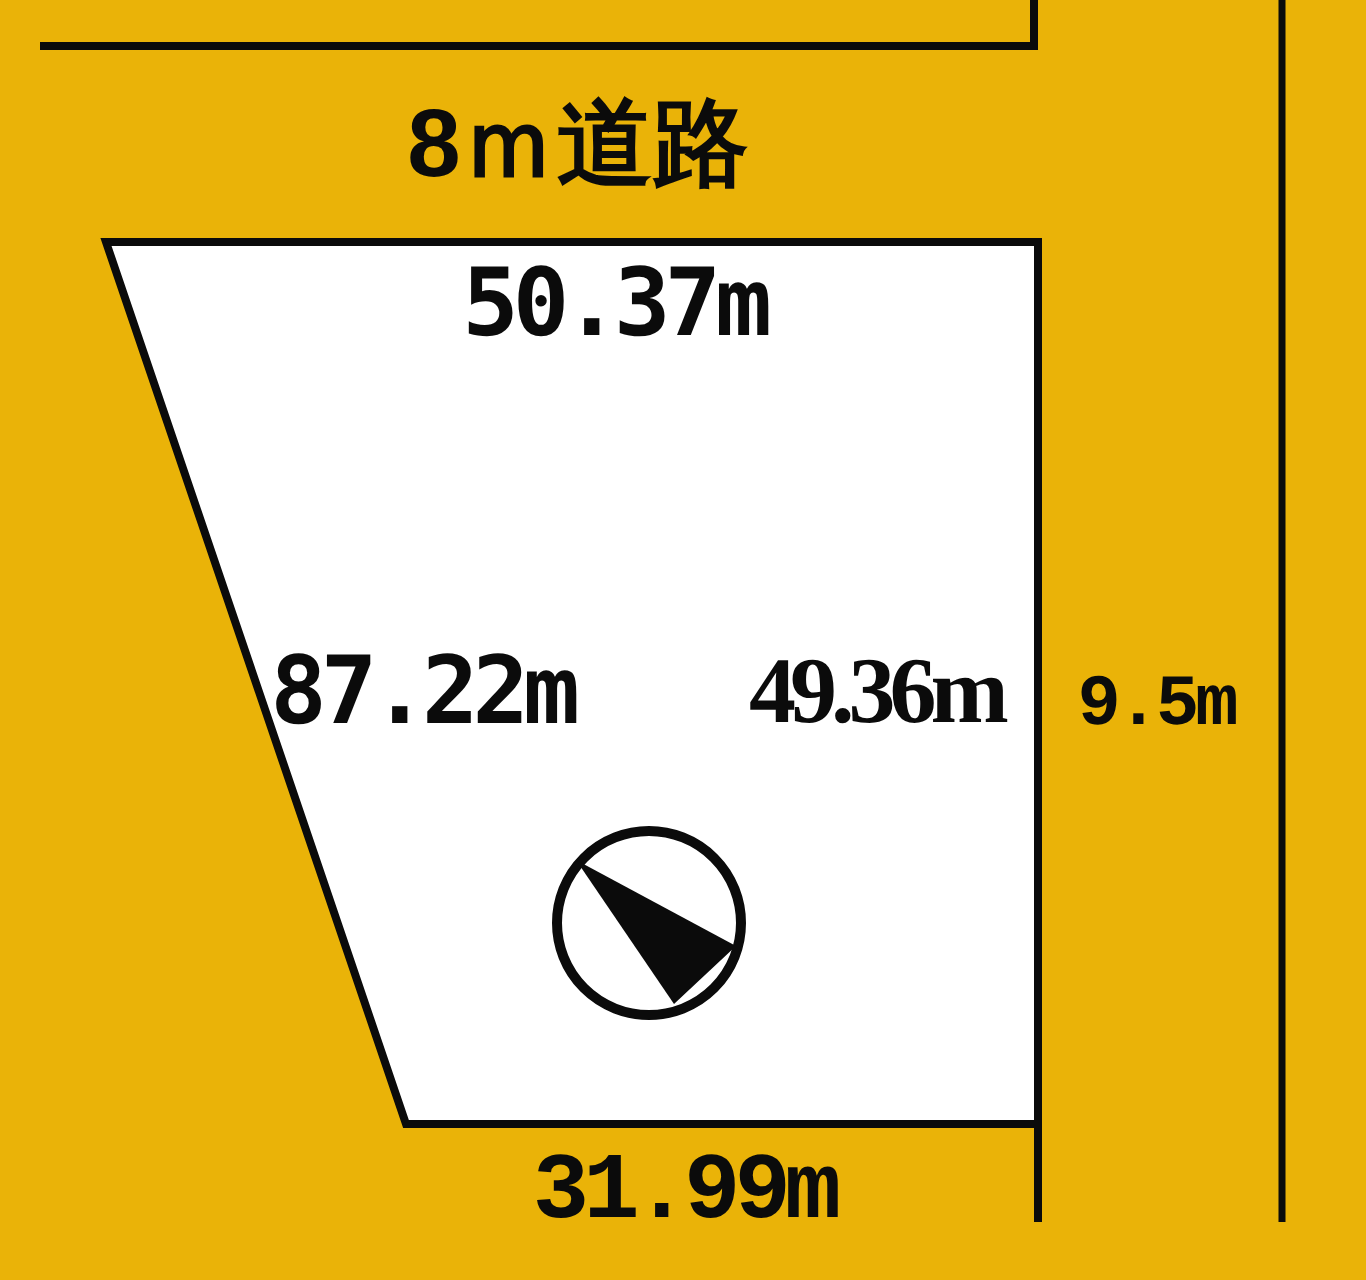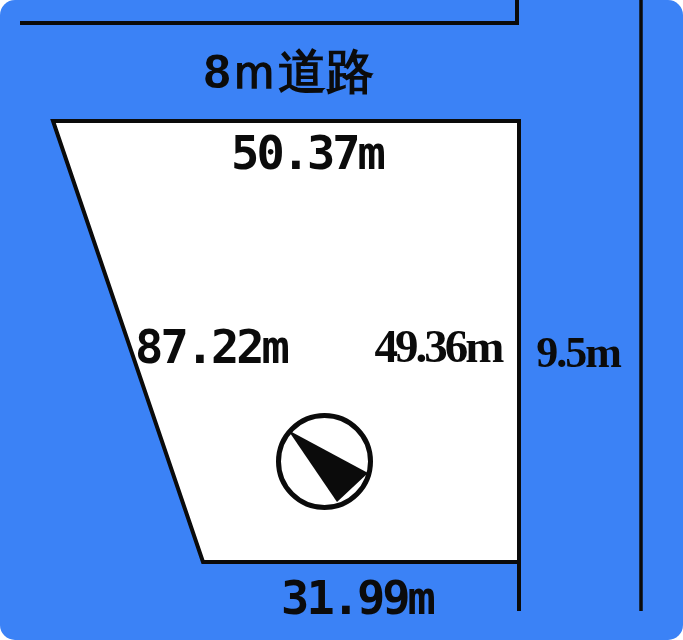--- a/index.html
+++ b/index.html
@@ -4,25 +4,24 @@
 <style>
   html, body {
     margin: 0;
     padding: 0;
     background: #ffffff;
   }
   .stage {
     position: relative;
     width: 683px;
     height: 640px;
-    background: #3b82f6;
+    background: #eab308;
     overflow: hidden;
     font-family: "Liberation Sans", sans-serif;
     color: #0b0b0b;
-    border-radius: 15px;
   }
   .lines {
     position: absolute;
     left: 0;
     top: 0;
   }
   .label {
     position: absolute;
     transform: translate(-50%, -50%);
     white-space: nowrap;
@@ -30,35 +29,35 @@
   }
   .dim {
     font-family: "DejaVu Sans Mono", monospace;
     font-weight: bold;
     font-size: 47px;
     letter-spacing: -3px;
   }
   .dim-top    { left: 307px; top: 152px; }
   .dim-left   { left: 211px; top: 346px; }
   .dim-right  { left: 438px; top: 346px; font-family: Liberation Serif, serif; }
-  .dim-bottom { left: 357px; top: 597px; }
+  .dim-bottom { left: 342px; top: 597px; font-family: Liberation Mono, monospace; }
   .road-top {
     left: 289px; top: 72px;
     font-family: "Liberation Sans", sans-serif;
     font-weight: bold;
     font-size: 48px;
   }
   .road-side {
     left: 578px; top: 353px;
     text-align: center;
   }
   .road-side .w {
-    font-family: Liberation Serif, serif;
+    font-family: Liberation Mono, monospace;
     font-weight: bold;
-    font-size: 44px;
+    font-size: 36px;
     line-height: 40px;
     letter-spacing: -2px;
   }
   .road-side .word {
     font-family: "Liberation Sans", sans-serif;
     font-weight: bold;
     font-size: 42px;
     line-height: 40px;
   }
 </style>

